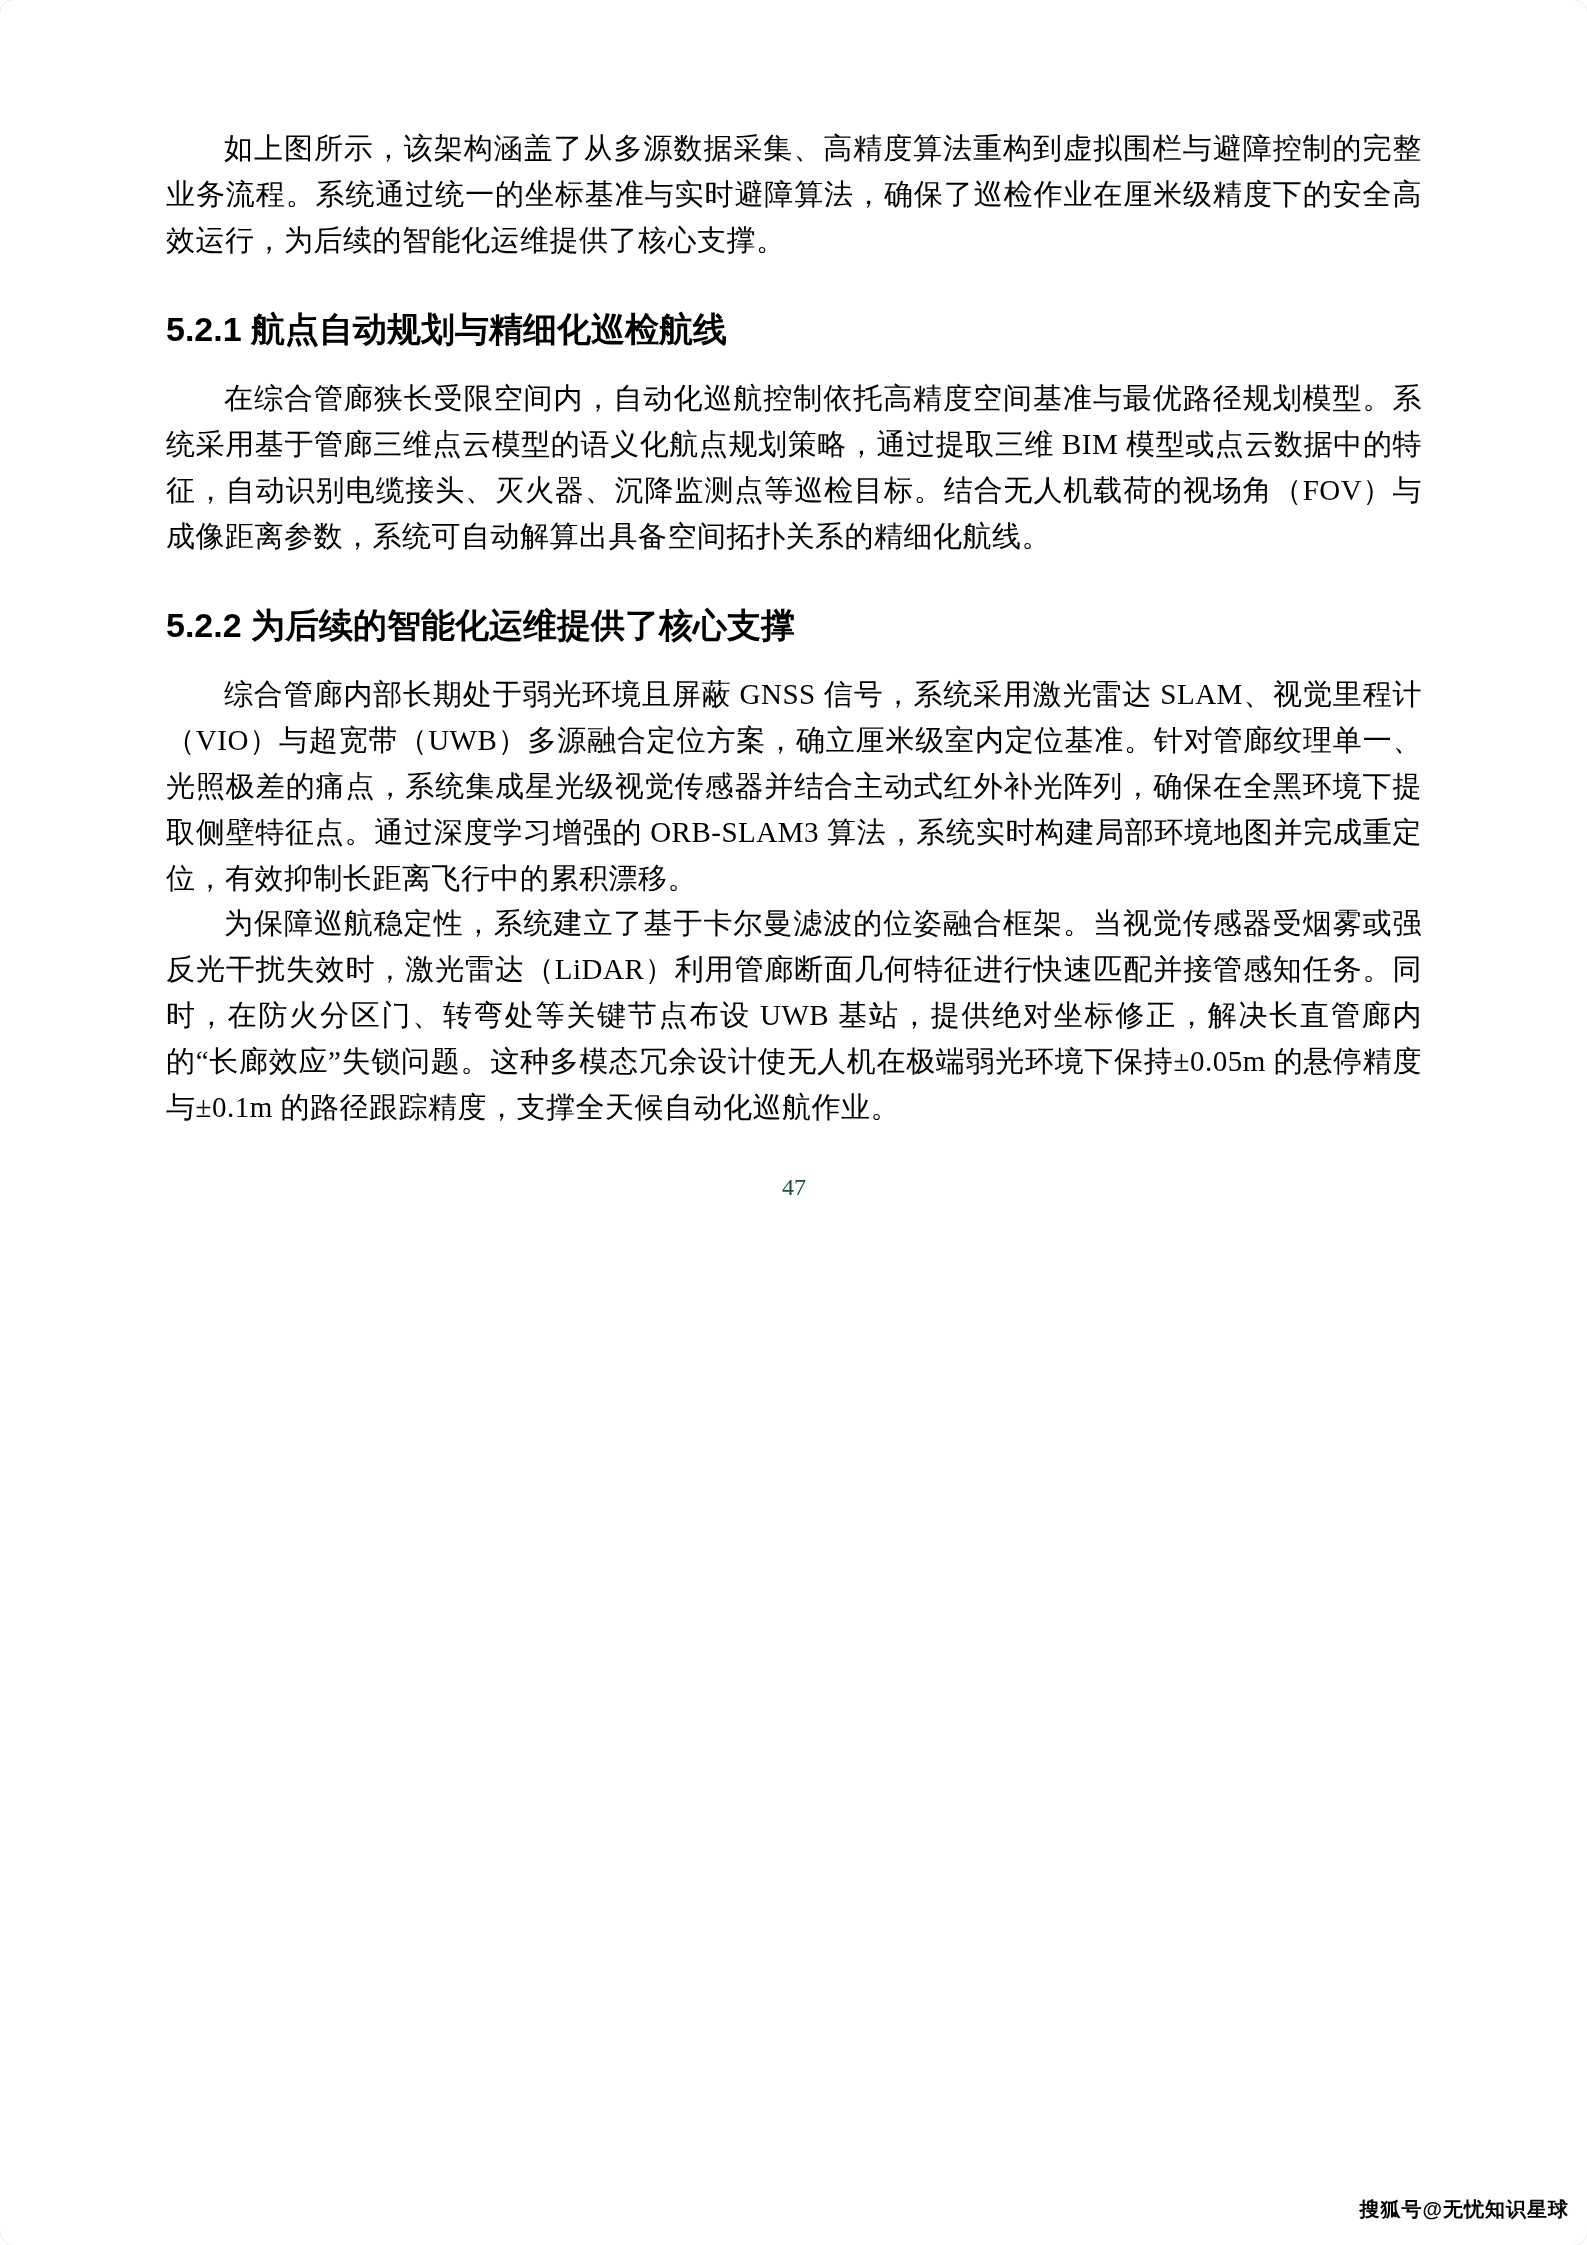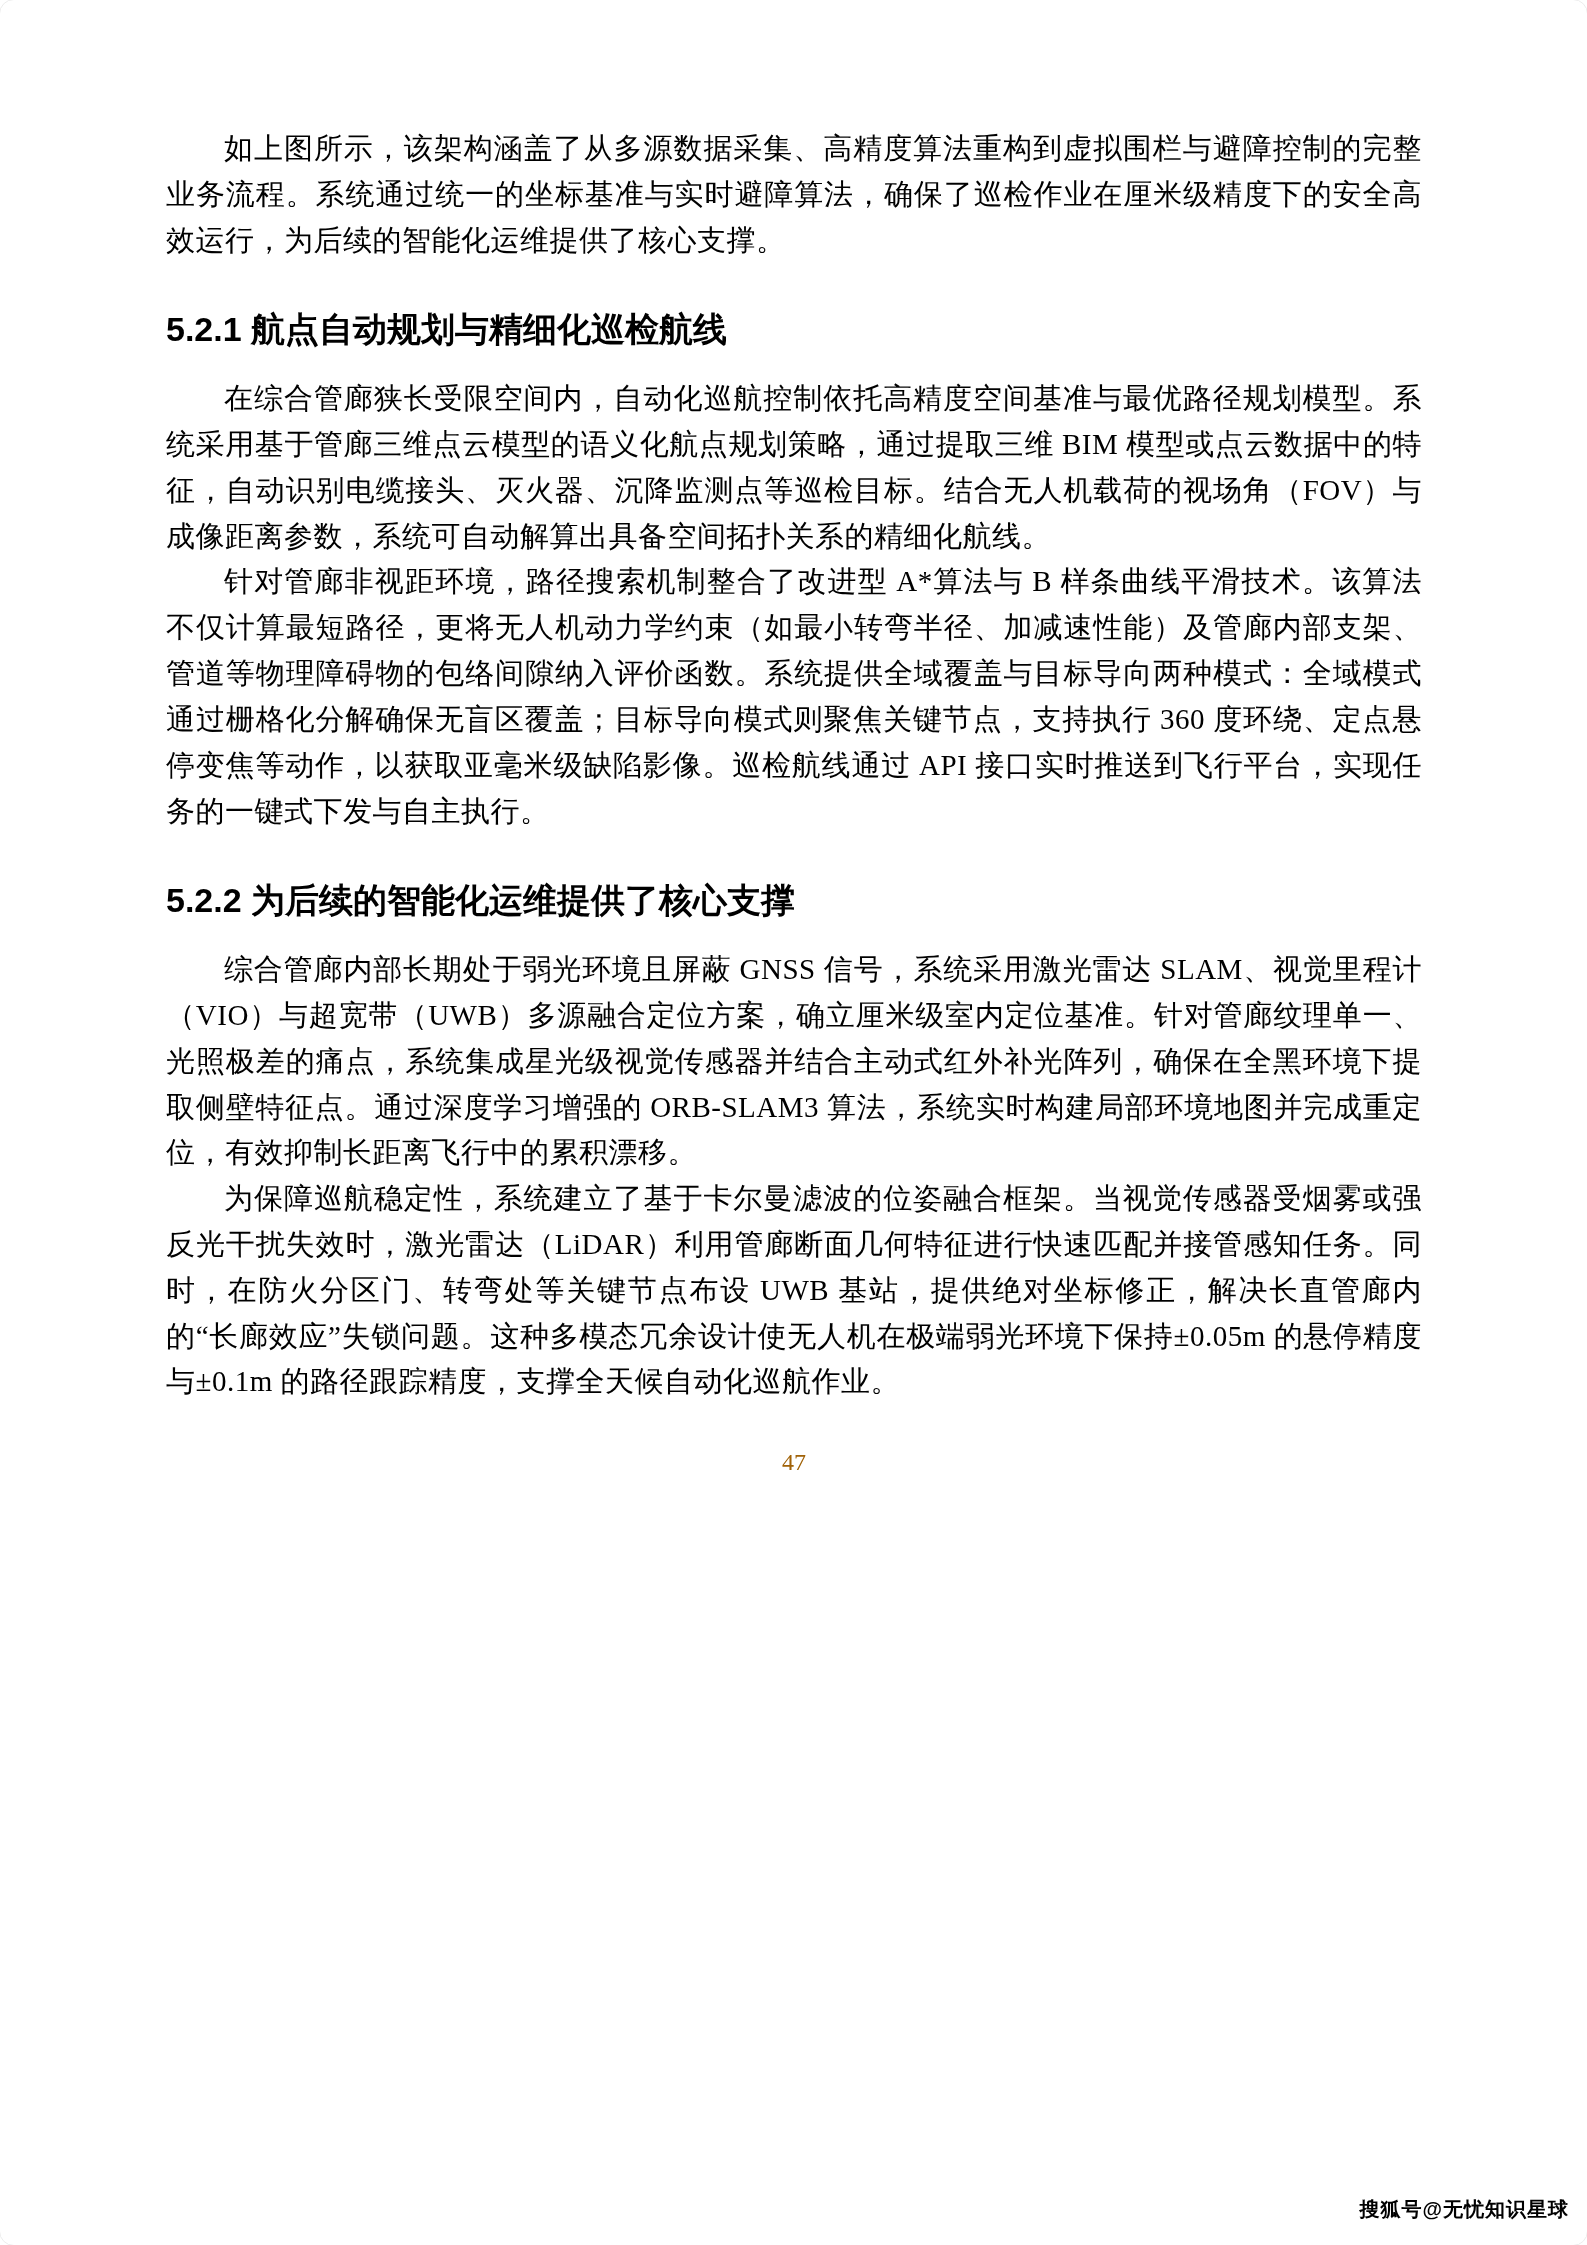--- a/index.html
+++ b/index.html
@@ -47,21 +47,21 @@
     margin: 46px 0 26px 0;
     font-size: 34px;
     line-height: 1.2;
     font-weight: bold;
     font-family: "Liberation Sans", "DejaVu Sans", sans-serif;
   }
   .page-number {
     margin-top: 44px;
     text-align: center;
     font-size: 24px;
-    color: #a16207;
+    color: #14532d;
   }
   .watermark {
     position: absolute;
     right: 18px;
     bottom: 22px;
     font-size: 20px;
     font-weight: bold;
     color: #000000;
     font-family: "Liberation Sans", "DejaVu Sans", sans-serif;
     letter-spacing: 1px;
@@ -73,21 +73,20 @@
 <div class="page">
   <div class="content">
 
     <p class="body-para">如上图所示，该架构涵盖了从多源数据采集、高精度算法重构到虚拟围栏与避障控制的完整业务流程。系统通过统一的坐标基准与实时避障算法，确保了巡检作业在厘米级精度下的安全高效运行，为后续的智能化运维提供了核心支撑。</p>
 
 
     <h3 class="h-sub">5.2.1 航点自动规划与精细化巡检航线</h3>
 
     <p class="body-para">在综合管廊狭长受限空间内，自动化巡航控制依托高精度空间基准与最优路径规划模型。系统采用基于管廊三维点云模型的语义化航点规划策略，通过提取三维 BIM 模型或点云数据中的特征，自动识别电缆接头、灭火器、沉降监测点等巡检目标。结合无人机载荷的视场角（FOV）与成像距离参数，系统可自动解算出具备空间拓扑关系的精细化航线。</p>
 
-    <p class="body-para">针对管廊非视距环境，路径搜索机制整合了改进型 A*算法与 B 样条曲线平滑技术。该算法不仅计算最短路径，更将无人机动力学约束（如最小转弯半径、加减速性能）及管廊内部支架、管道等物理障碍物的包络间隙纳入评价函数。系统提供全域覆盖与目标导向两种模式：全域模式通过栅格化分解确保无盲区覆盖；目标导向模式则聚焦关键节点，支持执行 360 度环绕、定点悬停变焦等动作，以获取亚毫米级缺陷影像。巡检航线通过 API 接口实时推送到飞行平台，实现任务的一键式下发与自主执行。</p>
 
     <h3 class="h-sub">5.2.2 为后续的智能化运维提供了核心支撑</h3>
 
     <p class="body-para">综合管廊内部长期处于弱光环境且屏蔽 GNSS 信号，系统采用激光雷达 SLAM、视觉里程计（VIO）与超宽带（UWB）多源融合定位方案，确立厘米级室内定位基准。针对管廊纹理单一、光照极差的痛点，系统集成星光级视觉传感器并结合主动式红外补光阵列，确保在全黑环境下提取侧壁特征点。通过深度学习增强的 ORB-SLAM3 算法，系统实时构建局部环境地图并完成重定位，有效抑制长距离飞行中的累积漂移。</p>
 
     <p class="body-para">为保障巡航稳定性，系统建立了基于卡尔曼滤波的位姿融合框架。当视觉传感器受烟雾或强反光干扰失效时，激光雷达（LiDAR）利用管廊断面几何特征进行快速匹配并接管感知任务。同时，在防火分区门、转弯处等关键节点布设 UWB 基站，提供绝对坐标修正，解决长直管廊内的“长廊效应”失锁问题。这种多模态冗余设计使无人机在极端弱光环境下保持±0.05m 的悬停精度与±0.1m 的路径跟踪精度，支撑全天候自动化巡航作业。</p>
 
     <div class="page-number">47</div>
 
   </div>

